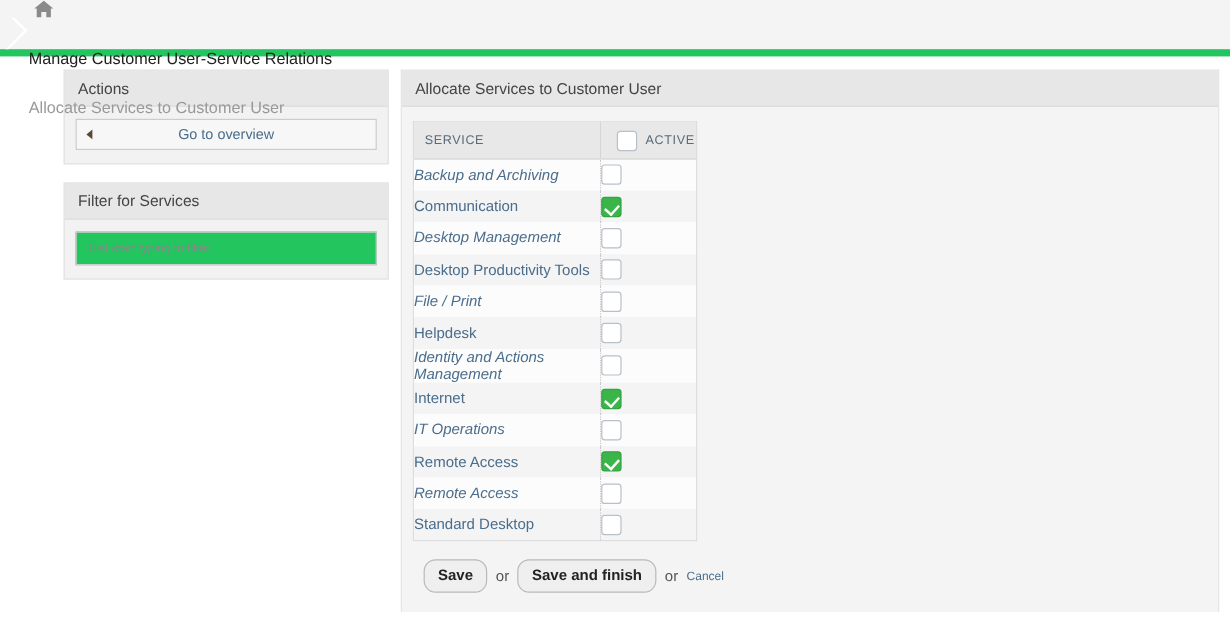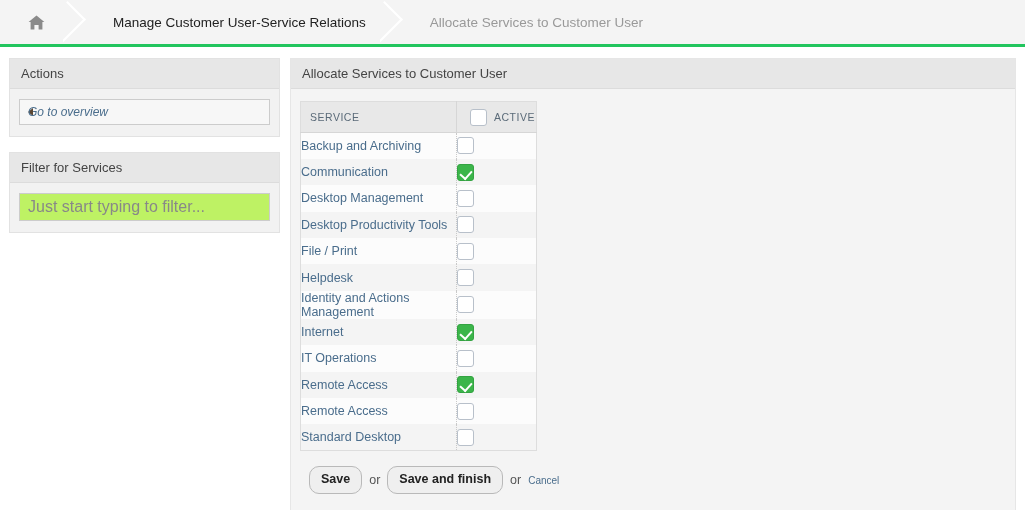--- a/index.html
+++ b/index.html
@@ -15,24 +15,25 @@
     font-family: "Liberation Sans", sans-serif;
     font-size: 12px;
     color: #333333;
     overflow: hidden;
   }
 
   
   #breadcrumb-bar {
     height: 47px;
     background: #f4f4f4;
-    border-bottom: 3px solid #22c55e;
+    border-bottom: 6px solid #22c55e;
     display: flex;
     align-items: stretch;
     position: relative;
+    flex-direction: column;
   }
   .crumb {
     display: flex;
     align-items: center;
     position: relative;
     padding: 0 14px 0 24px;
     font-size: 13.5px;
     white-space: nowrap;
   }
   .crumb.home {
@@ -65,20 +66,21 @@
     height: 15px;
     position: relative;
   }
   .home-icon svg { display: block; }
 
   
   #page-body {
     display: flex;
     align-items: flex-start;
     padding: 11px 9px 0 9px;
+    margin-left: 44px;
   }
   #sidebar {
     width: 271px;
     flex: 0 0 271px;
   }
   #main-column {
     flex: 1 1 auto;
     margin-left: 10px;
   }
 
@@ -112,32 +114,31 @@
   }
   .overview-button .tri-left {
     width: 0; height: 0;
     border-top: 4px solid transparent;
     border-bottom: 4px solid transparent;
     border-right: 5px solid #5a4632;
     flex: 0 0 auto;
   }
   .overview-button .btn-text {
     flex: 1 1 auto;
-    text-align: left;
+    text-align: center;
     margin-left: -5px;
-    font-style: italic;
   }
   .filter-input {
     width: 100%;
     height: 28px;
     border: 1px solid #cccccc;
-    background: #bef264;
+    background: #22c55e;
     padding: 12px 8px;
     font-family: "Liberation Sans", sans-serif;
-    font-size: 16px;
+    font-size: 10px;
     color: #333333;
     outline: none;
   }
   .filter-input::placeholder { color: #888888; }
 
   
   #content-panel {
     background: #f4f4f4;
     border: 1px solid #e6e6e6;
     border-bottom: none;
@@ -191,21 +192,21 @@
     padding: 0;
     vertical-align: middle;
     color: #4a6d8c;
   }
   td.td-service { padding-left: 9px; }
   td.td-active {
     border-left: 1px dotted #c9c9c9;
     padding-left: 10px;
     width: 80px;
   }
-  tr.row-odd td { background: #fcfcfc; }
+  tr.row-odd td { background: #fcfcfc; font-style: italic; }
   tr.row-even td { background: #f4f4f4; }
 
   
   .cb {
     width: 17px;
     height: 17px;
     border: 1px solid #b8c0ca;
     border-radius: 3px;
     background: #ffffff;
     display: inline-block;

